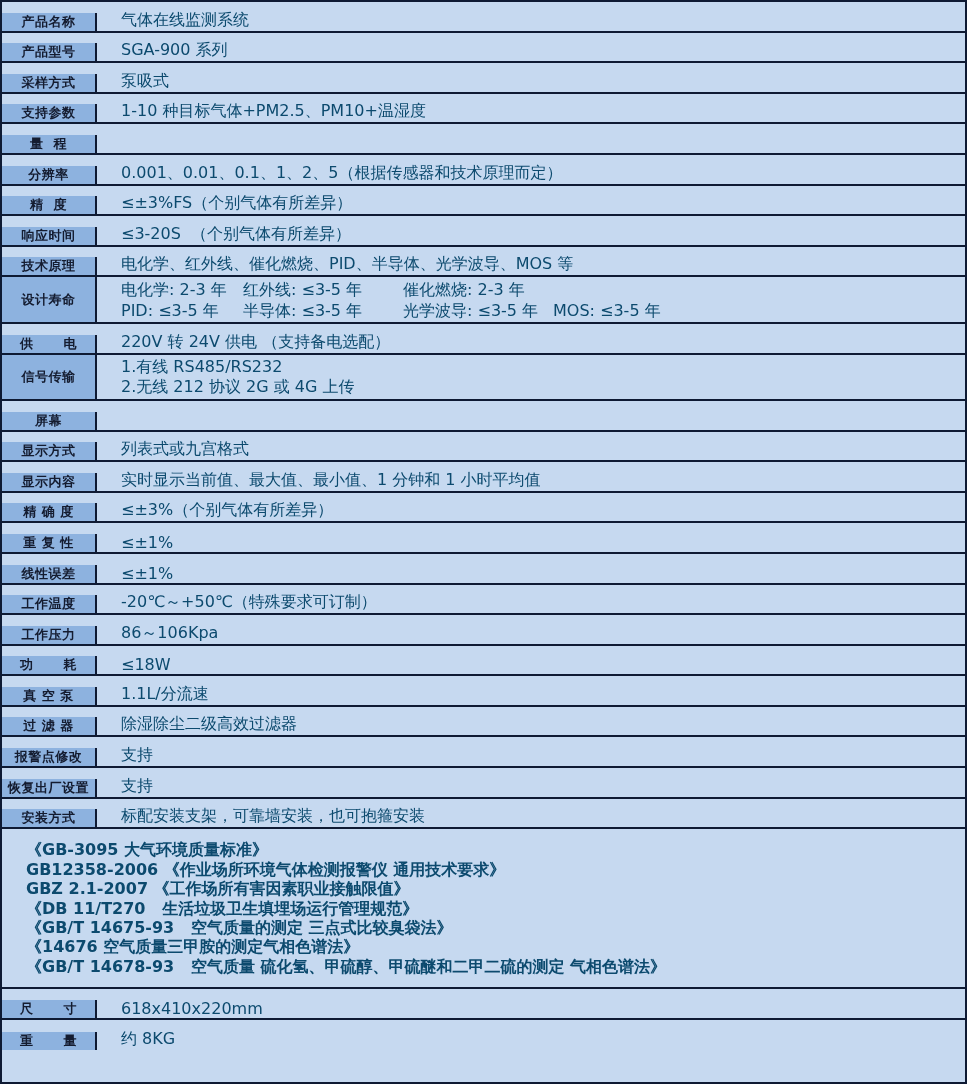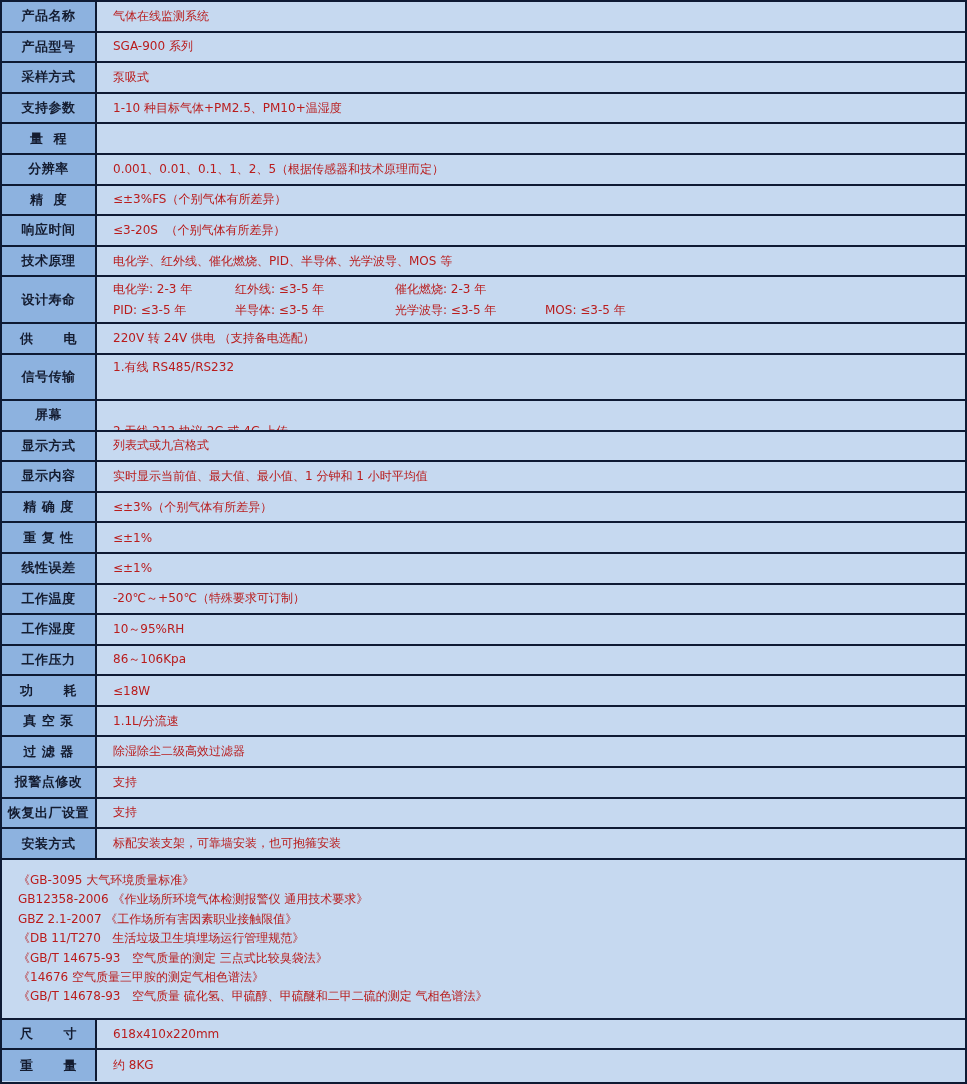--- a/index.html
+++ b/index.html
@@ -9,48 +9,48 @@
     display:flex;flex-direction:column;
     background:#c6d9f0;
     font-family:"DejaVu Sans","Liberation Sans",sans-serif;
     overflow:hidden;
   }
   .row{
     display:flex;flex:0 0 auto;box-sizing:border-box;
     border-bottom:2px solid #0e1a33;
   }
   .row:last-child{border-bottom:none;}
-  .row-std{height:30.6px;}
+  .row-std{height:30.6px;align-items:flex-end;}
   .row-dl{height:47px;}
   .row-sig{height:46px;}
   .row-ref{height:160px;}
   .cell-label{
     width:95px;flex:0 0 95px;box-sizing:border-box;
     background:#8db2df;
     border-right:2px solid #0e1a33;
     display:flex;align-items:center;justify-content:center;
     font-size:13px;font-weight:bold;color:#141c30;
     white-space:pre;letter-spacing:0.5px;
   }
   .cell-value{
     flex:1;display:flex;align-items:center;
-    padding-left:16px;box-sizing:border-box;
+    padding-left:24px;box-sizing:border-box;
     background:#c6d9f0;
-    font-size:12px;color:#b91c1c;white-space:pre;
+    font-size:16px;color:#0c4a6e;white-space:pre;
   }
   .cell-value.stack{
     flex-direction:column;align-items:flex-start;justify-content:center;
   }
-  .stack .line{line-height:20px;white-space:pre;margin-top:44px;}
+  .stack .line{line-height:20px;white-space:pre;}
   .dl-line{display:flex;line-height:21px;}
   .dl-seg{display:inline-block;white-space:pre;}
   .dl-c1{width:122px;}
   .dl-c2{width:160px;}
   .dl-c3{width:150px;}
-  .ref-line{line-height:19.4px;white-space:pre;}
+  .ref-line{line-height:19.4px;white-space:pre;font-weight:bold;}
 </style>
 </head>
 <body>
 
 <div class="spec-table">
 
   <div class="row row-std">
     <div class="cell-label">产品名称</div>
     <div class="cell-value">气体在线监测系统</div>
   </div>
@@ -151,24 +151,20 @@
   <div class="row row-std">
     <div class="cell-label">线性误差</div>
     <div class="cell-value">≤±1%</div>
   </div>
 
   <div class="row row-std">
     <div class="cell-label">工作温度</div>
     <div class="cell-value">-20℃～+50℃（特殊要求可订制）</div>
   </div>
 
-  <div class="row row-std">
-    <div class="cell-label">工作湿度</div>
-    <div class="cell-value">10～95%RH</div>
-  </div>
 
   <div class="row row-std">
     <div class="cell-label">工作压力</div>
     <div class="cell-value">86～106Kpa</div>
   </div>
 
   <div class="row row-std">
     <div class="cell-label">功      耗</div>
     <div class="cell-value">≤18W</div>
   </div>

